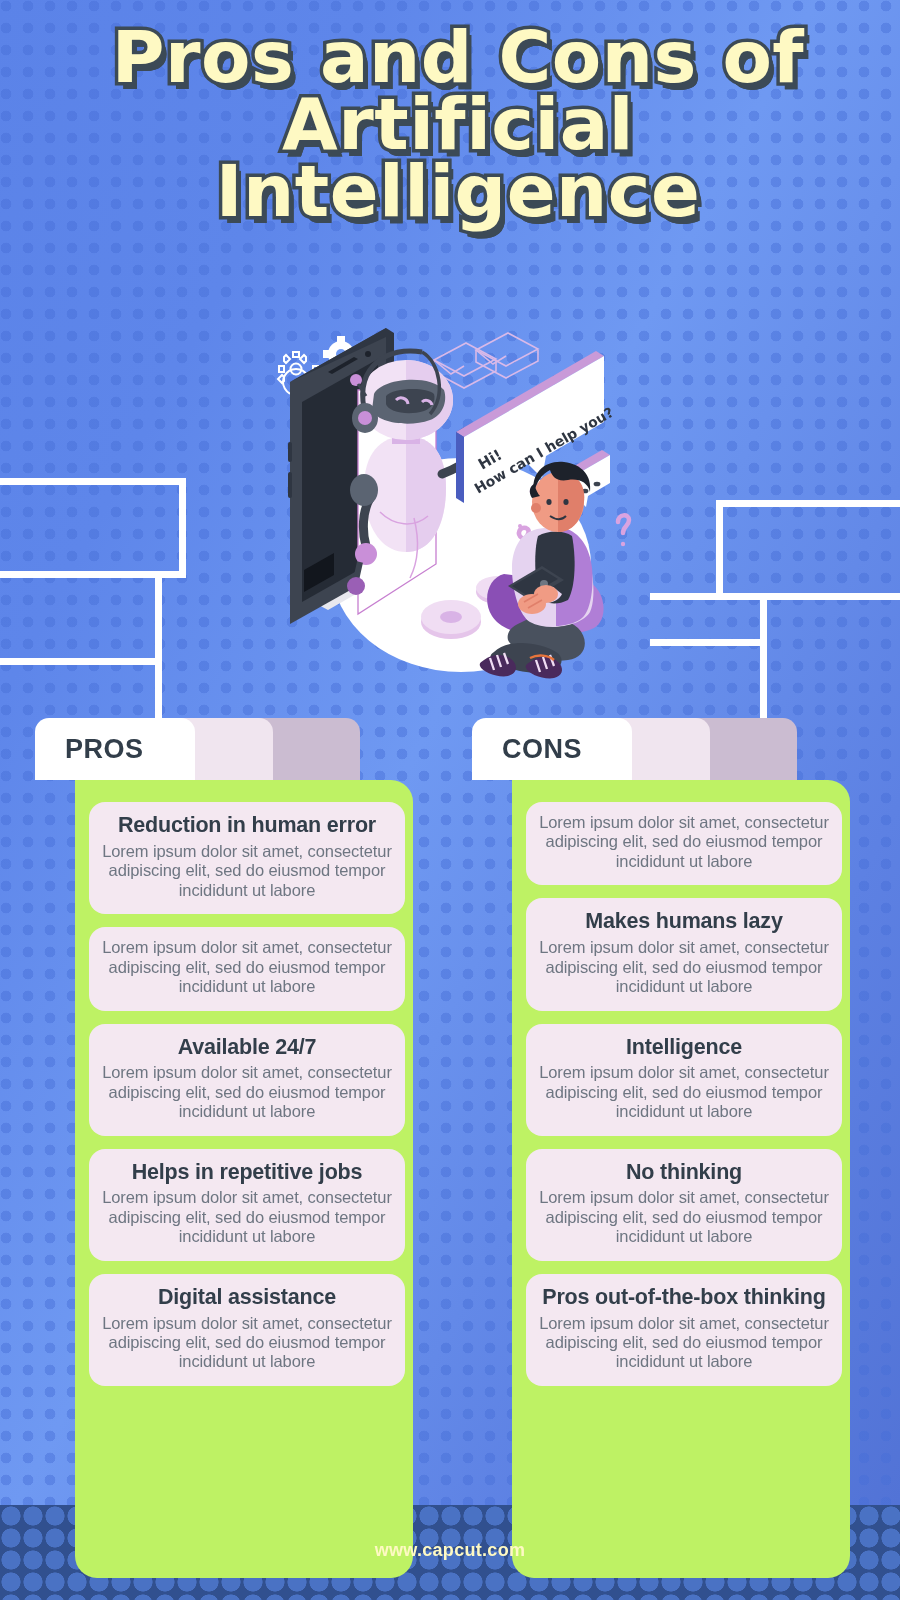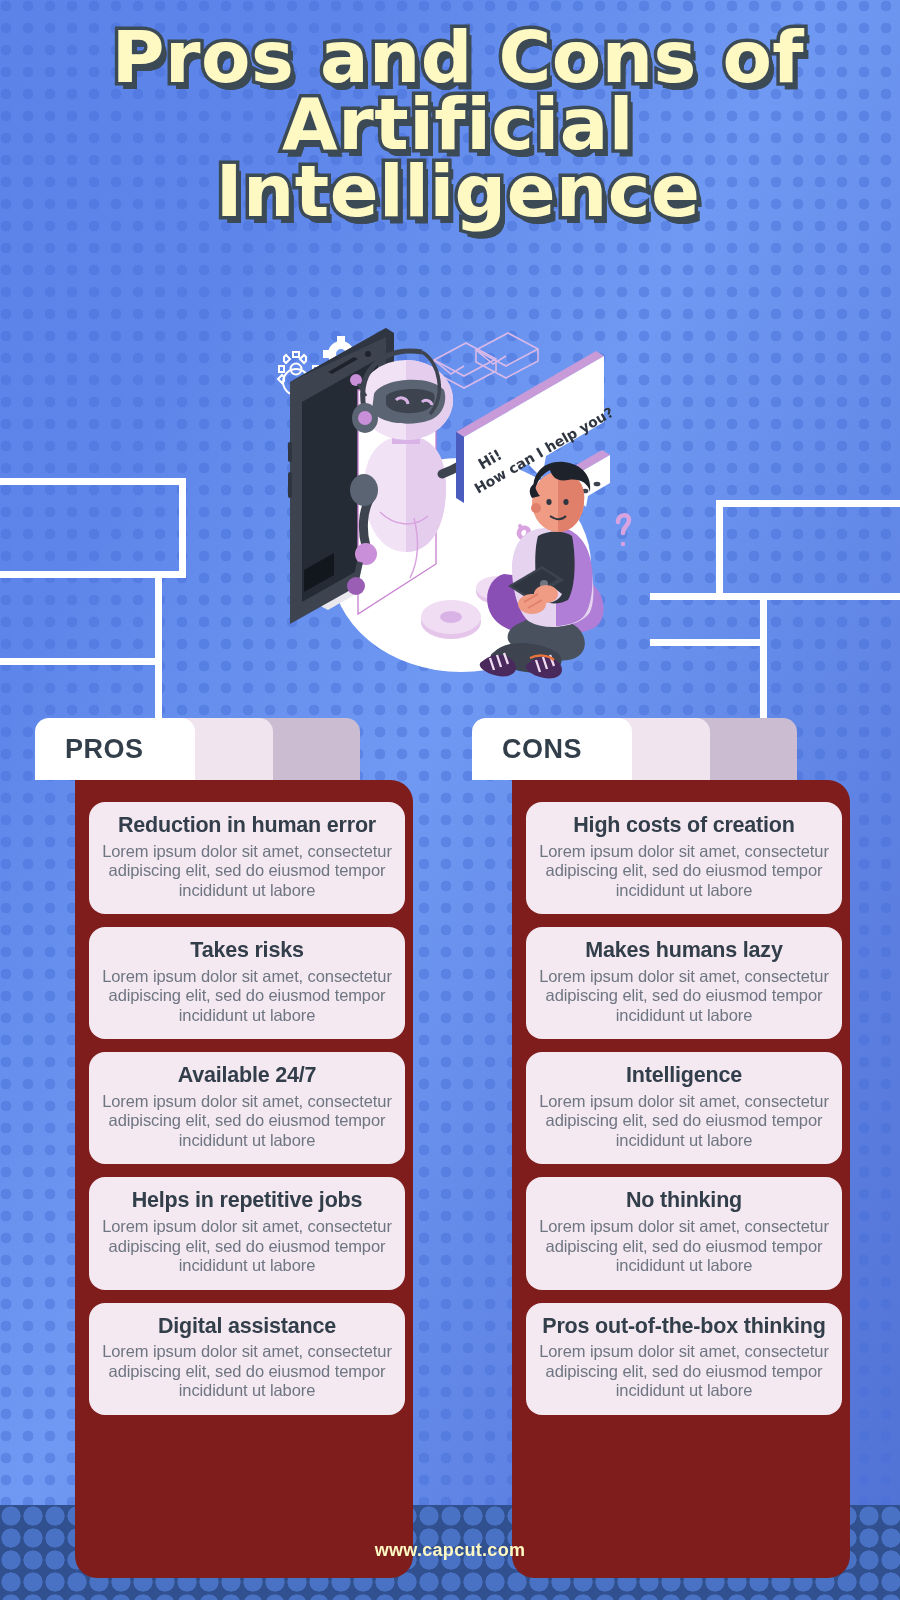--- a/index.html
+++ b/index.html
@@ -52,21 +52,21 @@
 
   .tabs{ position:relative; height:62px; }
   .tab{ position:absolute; top:0; height:62px; border-radius:14px 14px 0 0; }
   .tab-back { left:170px; width:155px; background:#cbbcd1; }
   .tab-mid  { left:78px;  width:160px; background:#f0e5ef; }
   .tab-front{ left:0;     width:160px; background:#ffffff;
               display:flex; align-items:center; padding-left:30px; }
   .tab-label{ font-size:27px; font-weight:bold; color:#323e4a; letter-spacing:.5px; }
 
   .card-body{
-    background:#7f1d1d; border-radius:0 22px 22px 22px;
+    background:#bef264; border-radius:0 22px 22px 22px;
     padding:22px 8px 30px 14px; min-height:798px;margin-left:40px;
   }
 
   .item{
     background:#f4e8f1; border-radius:16px;
     padding:11px 10px 14px 10px; margin-bottom:13px; text-align:center;
   }
   .item-title{
     font-size:21.5px; font-weight:bold; color:#323e4a;
     line-height:1.15; margin-bottom:4px; letter-spacing:-.2px;
@@ -281,21 +281,20 @@
     <div class="tab tab-front">
       <span class="tab-label">PROS</span>
     </div>
   </div>
   <div class="card-body">
     <div class="item">
       <div class="item-title">Reduction in human error</div>
       <div class="item-desc">Lorem ipsum dolor sit amet, consectetur adipiscing elit, sed do eiusmod tempor incididunt ut labore</div>
     </div>
     <div class="item">
-      <div class="item-title">Takes risks</div>
       <div class="item-desc">Lorem ipsum dolor sit amet, consectetur adipiscing elit, sed do eiusmod tempor incididunt ut labore</div>
     </div>
     <div class="item">
       <div class="item-title">Available 24/7</div>
       <div class="item-desc">Lorem ipsum dolor sit amet, consectetur adipiscing elit, sed do eiusmod tempor incididunt ut labore</div>
     </div>
     <div class="item">
       <div class="item-title">Helps in repetitive jobs</div>
       <div class="item-desc">Lorem ipsum dolor sit amet, consectetur adipiscing elit, sed do eiusmod tempor incididunt ut labore</div>
     </div>
@@ -309,21 +308,20 @@
 <div class="col" id="col-cons">
   <div class="tabs">
     <div class="tab tab-back"></div>
     <div class="tab tab-mid"></div>
     <div class="tab tab-front">
       <span class="tab-label">CONS</span>
     </div>
   </div>
   <div class="card-body">
     <div class="item">
-      <div class="item-title">High costs of creation</div>
       <div class="item-desc">Lorem ipsum dolor sit amet, consectetur adipiscing elit, sed do eiusmod tempor incididunt ut labore</div>
     </div>
     <div class="item">
       <div class="item-title">Makes humans lazy</div>
       <div class="item-desc">Lorem ipsum dolor sit amet, consectetur adipiscing elit, sed do eiusmod tempor incididunt ut labore</div>
     </div>
     <div class="item">
       <div class="item-title">Intelligence</div>
       <div class="item-desc">Lorem ipsum dolor sit amet, consectetur adipiscing elit, sed do eiusmod tempor incididunt ut labore</div>
     </div>

